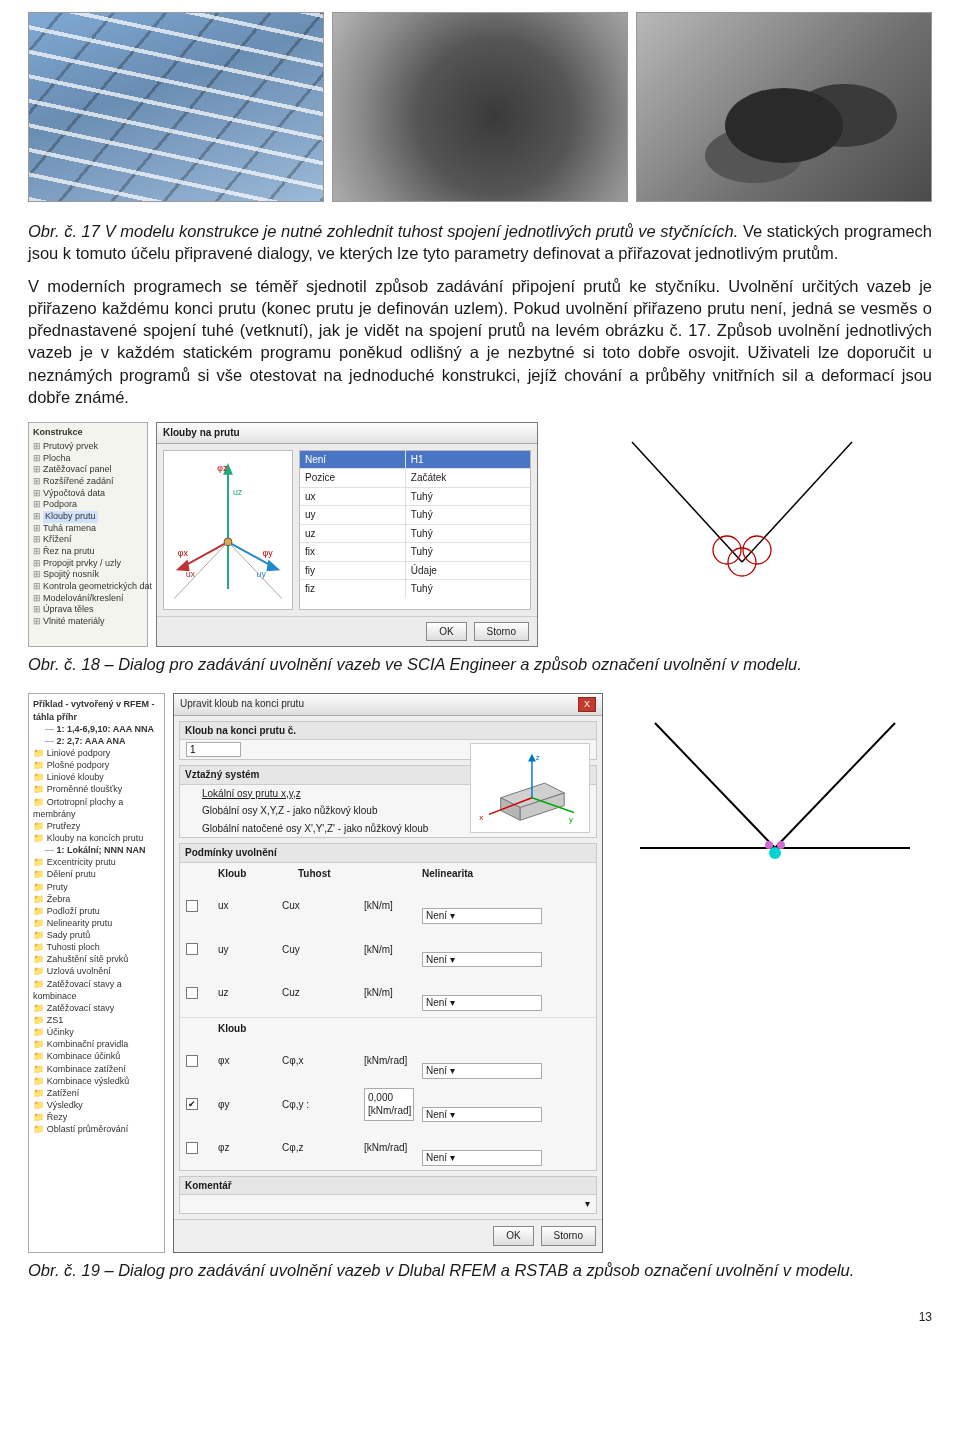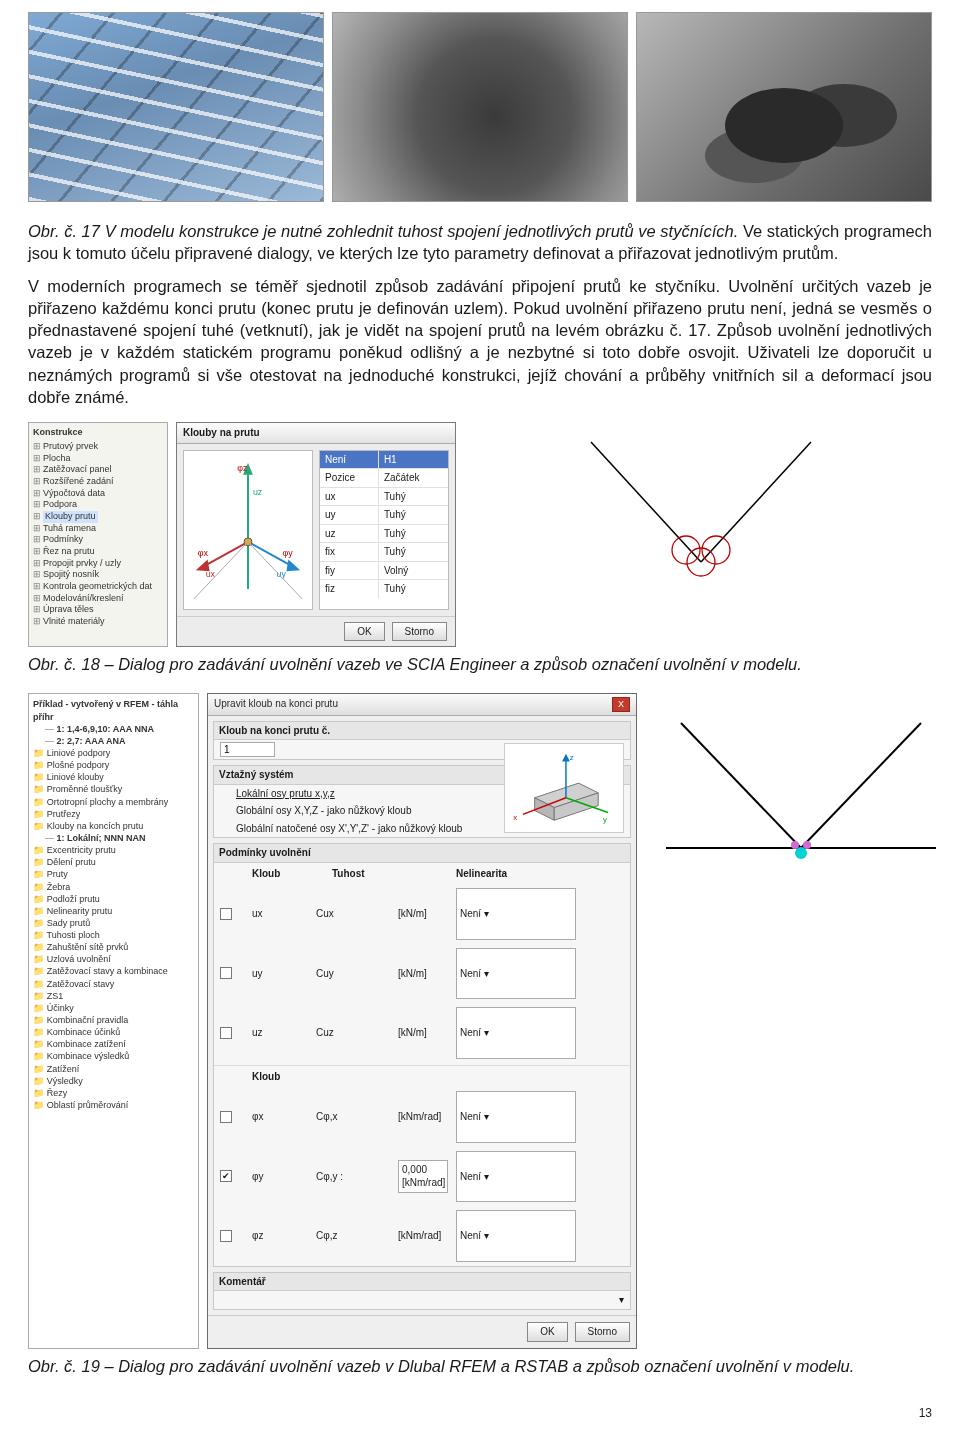--- a/index.html
+++ b/index.html
@@ -35,64 +35,64 @@
 
   p.text { text-align: justify; margin: 0 0 10px 0; }
   .italic { font-style: italic; }
 
   
   .fig-group { display:flex; gap:14px; margin: 14px 0 6px 0; align-items:flex-start; }
   .caption { font-style: italic; margin: 6px 0 18px 0; }
 
   
   .scia-wrap { display:flex; gap:8px; }
-  .tree-panel { width:140px; background:#f4f4ee; border:1px solid #aaa; font-size:9px; padding:4px; line-height:1.3; color:#333;}
+  .tree-panel { width:120px; background:#f4f4ee; border:1px solid #aaa; font-size:9px; padding:4px; line-height:1.3; color:#333;}
   .tree-panel .hl { background:#cfe3ff; padding:0 2px; display:inline-block; }
   .tree-item { white-space:nowrap; }
   .tree-item::before { content:"⊞ "; color:#888; }
 
-  .dialog { border:1px solid #7a7a7a; background:#ececec; font-size:10px; width:280px; }
+  .dialog { border:1px solid #7a7a7a; background:#ececec; font-size:10px; width:382px; }
   .dlg-title { background:linear-gradient(#fdfdfd,#e2e2e2); border-bottom:1px solid #aaa; padding:3px 6px; font-weight:bold; }
   .dlg-body { padding:6px; display:flex; gap:6px; }
   .axis-canvas { width:130px; height:160px; background:#fff; border:1px solid #bbb; position:relative; }
   .axis-canvas svg { width:100%; height:100%; }
   .prop-table { flex:1; background:#fff; border:1px solid #bbb; }
   .prop-row { display:flex; border-bottom:1px solid #e0e0e0; }
   .prop-row:last-child { border-bottom:none; }
   .prop-k { width:46%; padding:2px 5px; border-right:1px solid #e0e0e0; }
   .prop-k.head { background:#4a75c4; color:#fff; }
   .prop-v { flex:1; padding:2px 5px; }
   .prop-v.head { background:#4a75c4; color:#fff; }
   .dlg-foot { padding:5px 8px; text-align:right; background:#ececec; border-top:1px solid #ccc;}
   .btn { display:inline-block; border:1px solid #888; background:linear-gradient(#fff,#ddd); padding:2px 12px; font-size:10px; margin-left:4px;}
 
   .vsymbol { flex:1; display:flex; align-items:center; justify-content:center; }
   .vsymbol svg { width:260px; height:180px; }
 
   
   .rfem-wrap { display:flex; gap:8px; }
-  .rfem-tree { width:171px; background:#fff; border:1px solid #aaa; font-size:9px; padding:4px; line-height:1.35; color:#333;}
+  .rfem-tree { width:137px; background:#fff; border:1px solid #aaa; font-size:9px; padding:4px; line-height:1.35; color:#333;}
   .rfem-tree .folder::before { content:"📁 "; font-size:9px; }
   .rfem-tree .item::before { content:"— "; color:#aaa; }
   .rfem-tree .bold { font-weight:bold; }
 
   .rfem-dialog { border:1px solid #6a6a6a; width:430px; font-size:10px; background:#efefef;}
   .rfem-title { background:linear-gradient(#fcfcfc,#dedede); color:#2a2a2a; padding:3px 6px; display:flex; justify-content:space-between; border-bottom:1px solid #aaa;}
   .rfem-close { background:#c43b2e; color:#fff; width:18px; text-align:center; border:1px solid #8a2a20; font-size:9px;}
   .rfem-section { border:1px solid #c8c8c8; margin:5px; background:#f6f6f6;}
   .rfem-sec-title { background:#e6e6e6; padding:2px 5px; font-weight:bold; border-bottom:1px solid #ccc;}
   .rfem-row { display:flex; padding:2px 6px; gap:6px; align-items:center;}
   .rfem-row .lbl { font-size:10px; }
   .rfem-row input[type=text]{ width:55px; font-size:10px; border:1px solid #aaa; padding:1px 3px;}
   .rfem-minigrid { display:grid; grid-template-columns: 24px 40px 8px 58px 8px 50px 120px; gap:3px 8px; padding:4px 6px; align-items:center; font-size:10px;}
   .rfem-minigrid .chk { width:12px; height:12px; border:1px solid #777; display:inline-block; background:#fff;}
   .rfem-minigrid .chk.on::after { content:"✔"; font-size:9px; position:relative; top:-2px; left:1px;}
   .rfem-minigrid .cell { }
   .rfem-minigrid .inpt { border:1px solid #aaa; background:#fff; padding:2px 3px;}
-  .rfem-minigrid .drop { border:1px solid #aaa; background:#fff; padding:18px 3px;}
+  .rfem-minigrid .drop { border:1px solid #aaa; background:#fff; padding:0 3px;margin-top:20px;}
   .rfem-foot { padding:6px; text-align:right; border-top:1px solid #ccc;}
   .rfem-iso { width:120px; height:90px; float:right; background:#fff; border:1px solid #ccc; margin:3px 6px;}
   .rfem-iso svg{ width:100%; height:100%;}
 
   .vsymbol2 { flex:1; display:flex; align-items:center; justify-content:center; }
   .vsymbol2 svg { width:300px; height:190px; }
 
   .page-num { text-align:right; font-size:12px; margin-top:28px; color:#222;}
 </style>
 </head>
@@ -118,21 +118,21 @@
       <div style="font-weight:bold; margin-bottom:2px;">Konstrukce</div>
       <div id="scia-tree">
           <div class="tree-item">Prutový prvek</div>
           <div class="tree-item">Plocha</div>
           <div class="tree-item">Zatěžovací panel</div>
           <div class="tree-item">Rozšířené zadání</div>
           <div class="tree-item">Výpočtová data</div>
           <div class="tree-item">Podpora</div>
           <div class="tree-item"><span class="hl">Klouby prutu</span></div>
           <div class="tree-item">Tuhá ramena</div>
-          <div class="tree-item">Podmínky</div>
+          <div class="tree-item">Křížení</div>
           <div class="tree-item">Řez na prutu</div>
           <div class="tree-item">Propojit prvky / uzly</div>
           <div class="tree-item">Spojitý nosník</div>
           <div class="tree-item">Kontrola geometrických dat</div>
           <div class="tree-item">Modelování/kreslení</div>
           <div class="tree-item">Úprava těles</div>
           <div class="tree-item">Vlnité materiály</div>
         </div>
     </div>
 
@@ -178,21 +178,21 @@
               <div class="prop-row">
                 <div class="prop-k">uz</div>
                 <div class="prop-v">Tuhý</div>
               </div>
               <div class="prop-row">
                 <div class="prop-k">fix</div>
                 <div class="prop-v">Tuhý</div>
               </div>
               <div class="prop-row">
                 <div class="prop-k">fiy</div>
-                <div class="prop-v">Volný</div>
+                <div class="prop-v">Údaje</div>
               </div>
               <div class="prop-row">
                 <div class="prop-k">fiz</div>
                 <div class="prop-v">Tuhý</div>
               </div>
             </div>
         </div>
       </div>
       <div class="dlg-foot">
         <span class="btn">OK</span>

